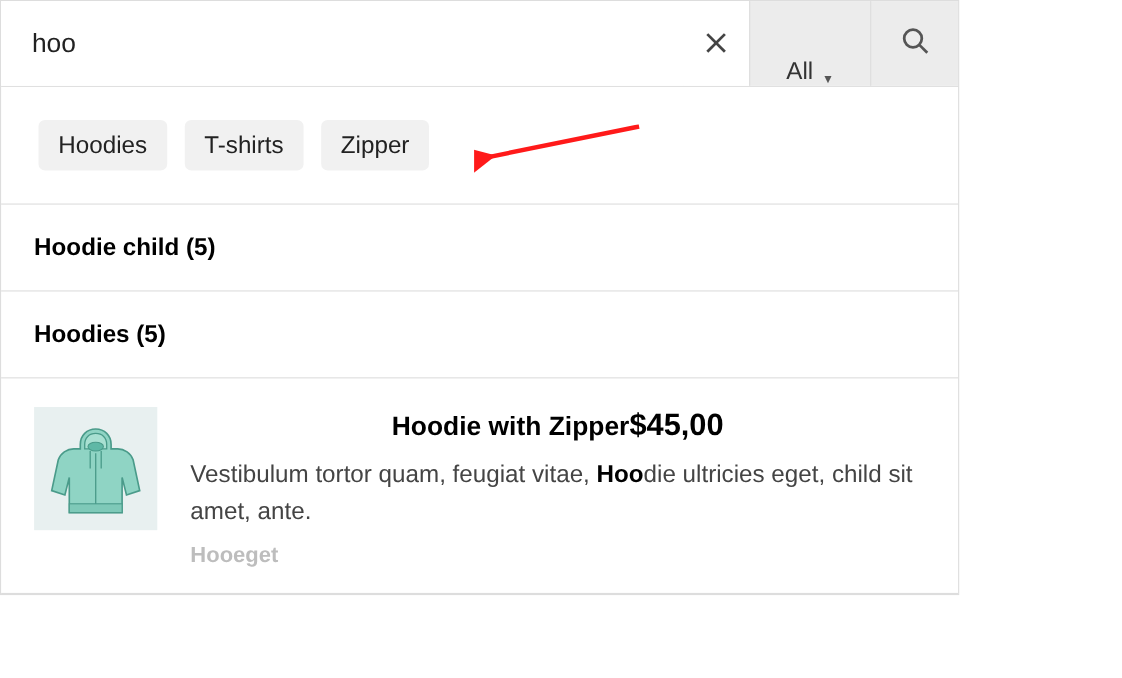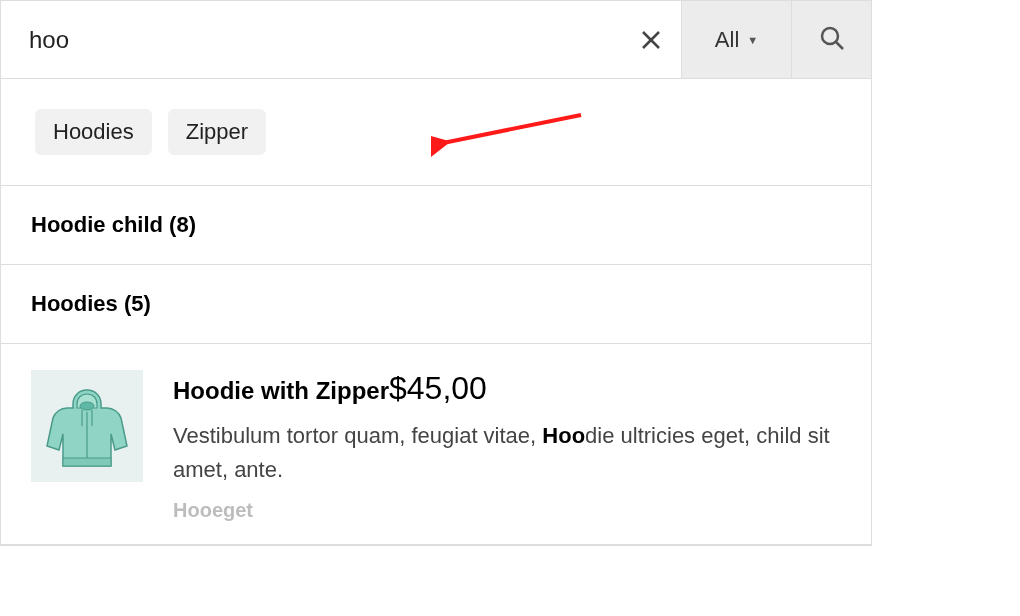--- a/index.html
+++ b/index.html
@@ -36,21 +36,21 @@
     justify-content: center;
     cursor: pointer;
     font-size: 30px;
     color: #444;
     background: #fff;
     border: none;
   }
   .filter-btn {
     width: 110px;
     display: flex;
-    align-items: center;
+    align-items: flex-end;
     justify-content: center;
     gap: 8px;
     background: #ececec;
     border-left: 1px solid #ddd;
     cursor: pointer;
     font-size: 22px;
     color: #333;
   }
   .filter-caret {
     font-size: 11px;
@@ -111,32 +111,32 @@
     justify-content: center;
   }
   .product-body {
     flex: 1;
     display: flex;
     flex-direction: column;
     gap: 12px;
   }
   .product-header {
     display: flex;
-    justify-content: flex-start;
+    justify-content: center;
     align-items: baseline;
   }
   .product-title {
     font-size: 24px;
     font-weight: 700;
     color: #000;
   }
   .product-title .hl { font-weight: 800; }
   .product-price {
-    font-size: 32px;
-    font-weight: 400;
+    font-size: 28px;
+    font-weight: 700;
     color: #000;
   }
   .product-desc {
     font-size: 22px;
     color: #444;
     line-height: 1.55;
   }
   .product-desc .hl { font-weight: 700; color: #000; }
   .product-cat {
     font-size: 20px;
@@ -169,32 +169,33 @@
         <svg width="28" height="28" viewBox="0 0 28 28">
           <circle cx="12" cy="12" r="8" stroke="#555" stroke-width="2.5" fill="none"></circle>
           <line x1="18" y1="18" x2="25" y2="25" stroke="#555" stroke-width="2.5"></line>
         </svg>
       </span>
     </div>
   </div>
 
   <div class="chips-row">
     <div class="chip">Hoodies</div>
+    <div class="chip">T-shirts</div>
     <div class="chip">Zipper</div>
     <svg class="arrow-annotation" width="160" height="50">
       <defs>
         <marker id="ah" markerWidth="12" markerHeight="12" refX="2" refY="6" orient="auto">
           <path d="M12,0 L0,6 L12,12 Z" fill="#ff1a1a"></path>
         </marker>
       </defs>
       <line x1="150" y1="2" x2="12" y2="30" stroke="#ff1a1a" stroke-width="4" marker-end="url(#ah)"></line>
     </svg>
   </div>
 
-  <div class="category-row">Hoodie child (8)</div>
+  <div class="category-row">Hoodie child (5)</div>
   <div class="category-row">Hoodies (5)</div>
 
   <div class="product-row">
     <div class="product-thumb">
       <svg width="100" height="100" viewBox="0 0 100 100">
         <path d="M50 14 C42 14 36 20 36 28 L36 32 L30 32 C24 32 18 36 16 42 L10 70 L22 74 L26 58 L26 90 L74 90 L74 58 L78 74 L90 70 L84 42 C82 36 76 32 70 32 L64 32 L64 28 C64 20 58 14 50 14 Z" fill="#8fd4c4" stroke="#4a9b8a" stroke-width="1.5"></path>
         <path d="M40 28 C40 22 44 18 50 18 C56 18 60 22 60 28 L60 32 L40 32 Z" fill="#a8e0d2" stroke="#4a9b8a" stroke-width="1.2"></path>
         <ellipse cx="50" cy="30" rx="7" ry="4" fill="#5fb8a6" stroke="#4a9b8a" stroke-width="1"></ellipse>
         <line x1="50" y1="36" x2="50" y2="86" stroke="#4a9b8a" stroke-width="1.2"></line>
         <line x1="45" y1="34" x2="45" y2="50" stroke="#4a9b8a" stroke-width="1.2"></line>

